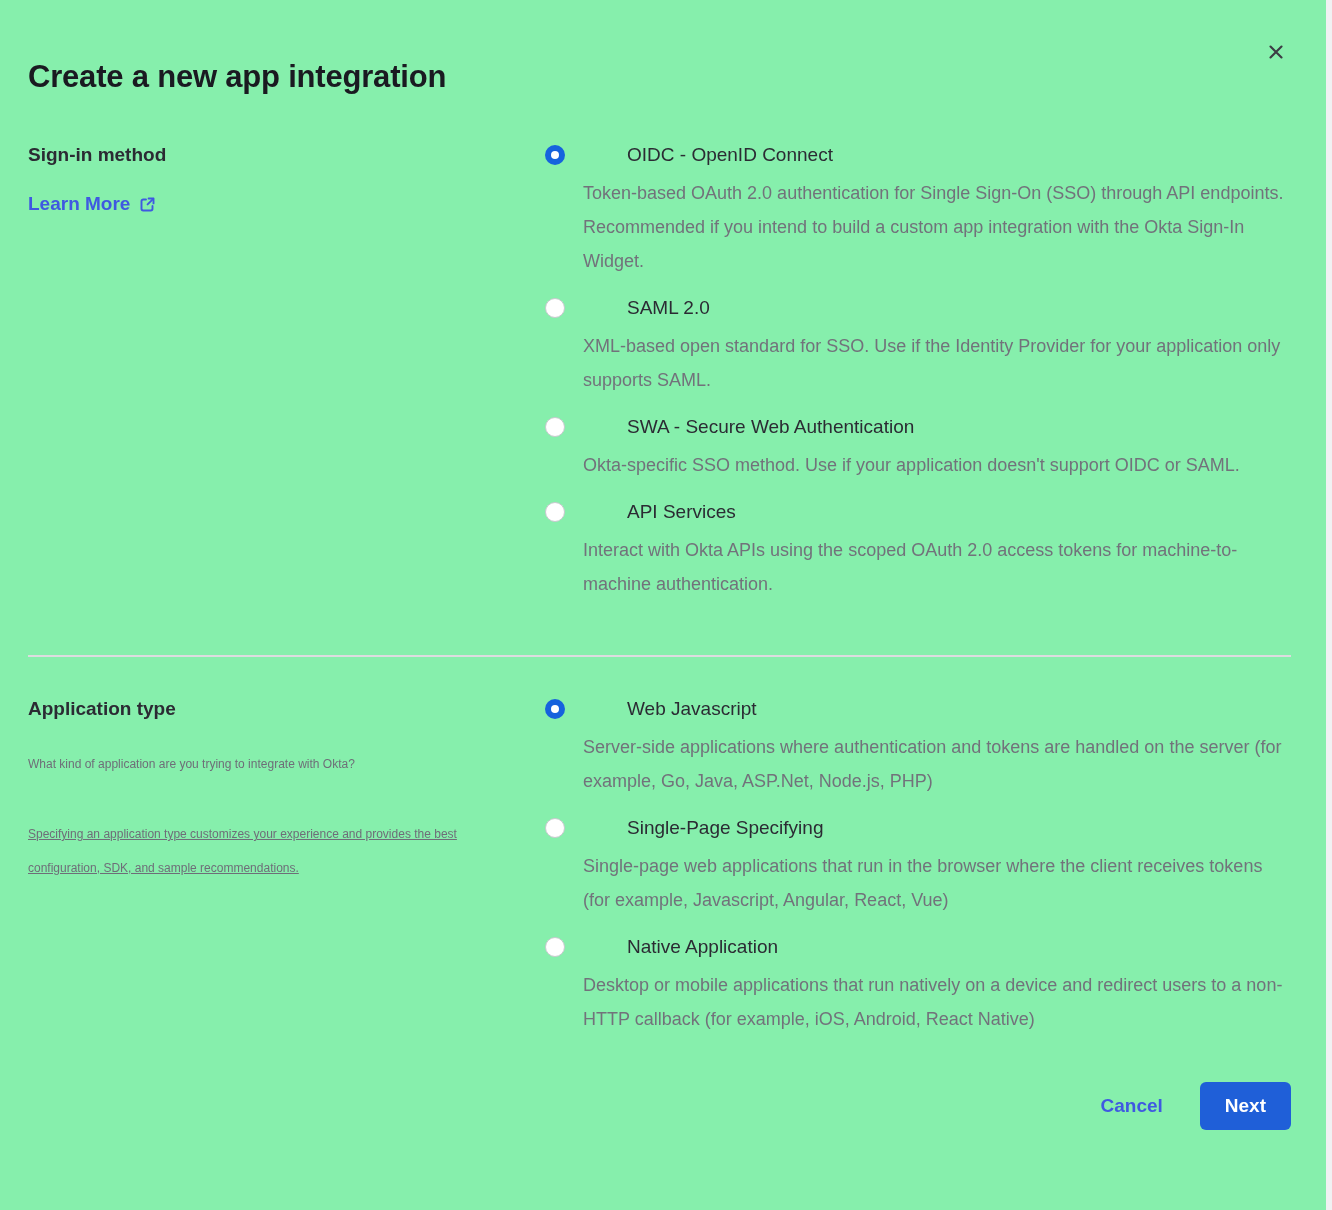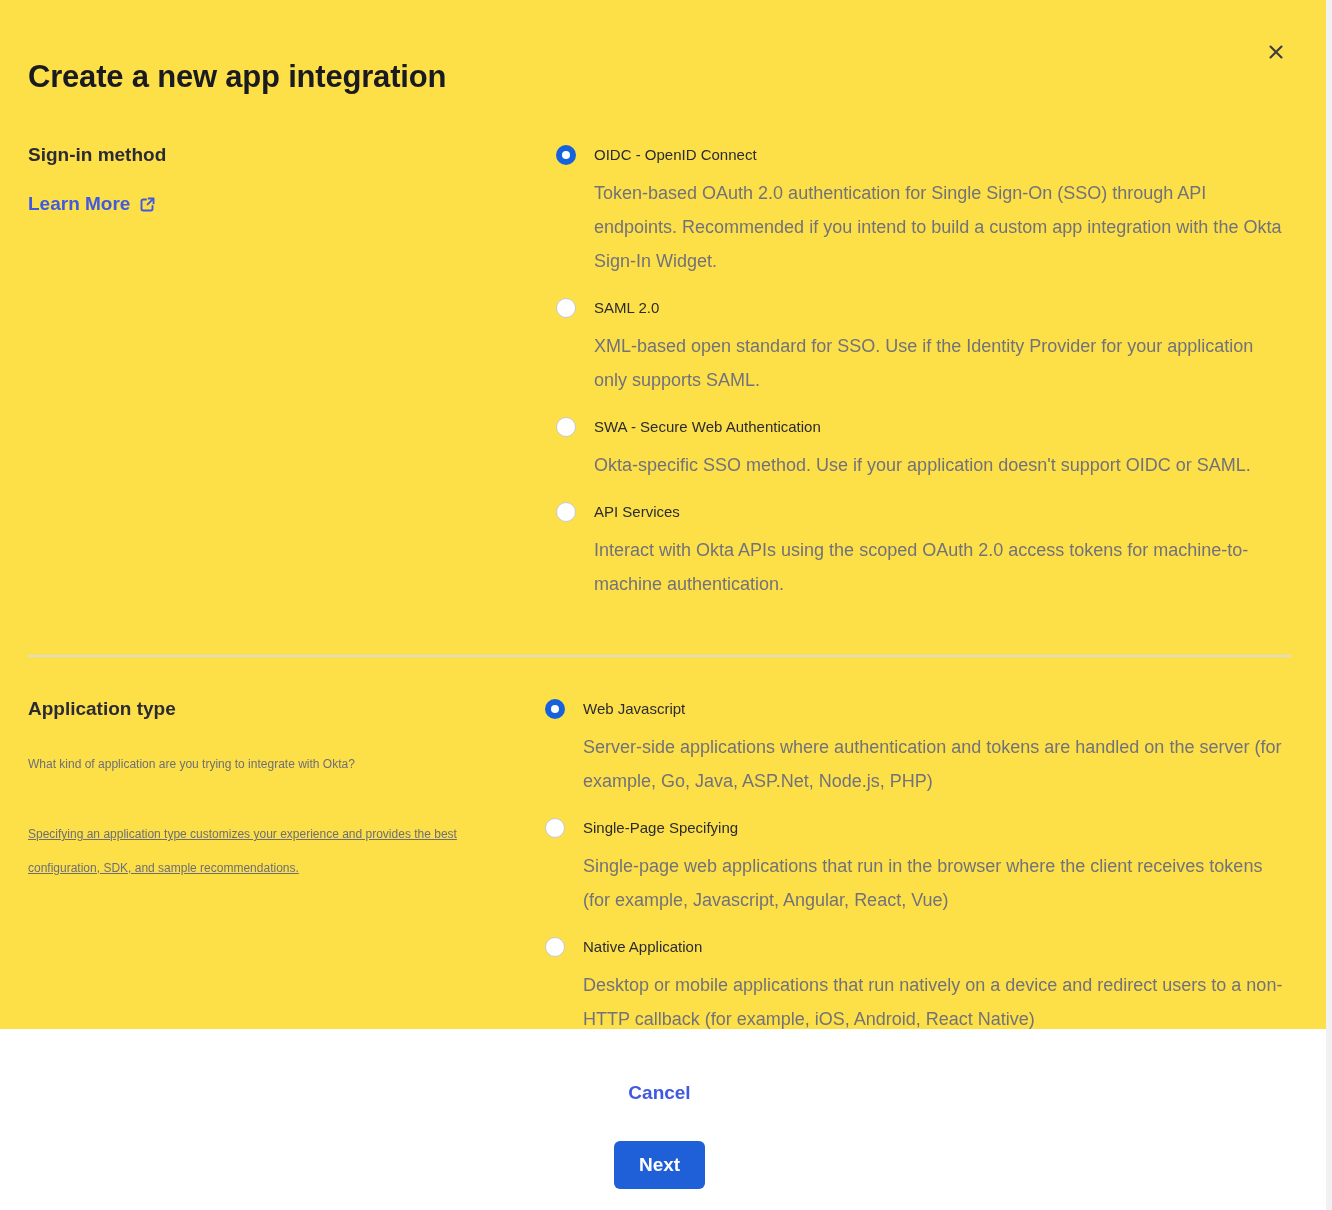--- a/index.html
+++ b/index.html
@@ -11,36 +11,36 @@
     position: relative;
     overflow: hidden;
   }
   .scroll-gutter {
     position: absolute; top: 0; right: 0;
     width: 6px; height: 100%;
     background: #f1f1f3;
   }
   .dialog {
     position: relative;
-    width: 1326px; height: 1029px;
+    width: 1326px; height: 1210px;
     padding: 58px 35px 46px 28px;
-    background: #fde047;
+    background: #86efac;
   }
   .close-btn {
     position: absolute; top: 38px; right: 36px;
     width: 28px; height: 28px;
     background: none; border: none; cursor: pointer;
     display: flex; align-items: center; justify-content: center;
   }
   .dialog-title {
     font-size: 31px; font-weight: 700; color: #1a1a21;
     letter-spacing: -0.2px; line-height: 38px;
   }
   .row { display: flex; align-items: flex-start; }
-  .row-signin { margin-top: 47px; gap: 11px; }
+  .row-signin { margin-top: 47px; }
   .col-left { width: 517px; flex: none; padding-right: 20px; }
   .col-right { flex: 1; max-width: 760px; }
   .section-heading {
     font-size: 19px; font-weight: 700; color: #2b2b33; line-height: 24px;
   }
   .learn-more {
     margin-top: 26px;
     display: inline-flex; align-items: center; gap: 9px;
     font-size: 19px; font-weight: 700; color: #3f59e1;
     text-decoration: none; cursor: pointer;
@@ -64,37 +64,37 @@
   }
   .radio.selected { border: none; background: #1662dd; }
   .radio.selected::after {
     content: "";
     position: absolute; left: 50%; top: 50%;
     width: 8px; height: 8px; margin: -4px 0 0 -4px;
     border-radius: 50%; background: #ffffff;
   }
   .option-text { flex: 1; }
   .option-label {
-    font-size: 15px; color: #2b2b33; line-height: 24px;
+    font-size: 19px; color: #2b2b33; line-height: 24px;
     cursor: pointer;
+    margin-left: 44px;
   }
   .option-desc {
     margin-top: 9px;
     font-size: 18px; color: #72727b; line-height: 34px;
     max-width: 714px;
   }
   .divider {
     border: none; border-top: 2px solid #dcdcdf;
     margin: 54px 0 40px 0;
   }
   .footer {
     margin-top: 46px;
     display: flex; justify-content: flex-end; align-items: center;
     gap: 37px;
-    flex-direction: column;
   }
   .cancel-link {
     font-size: 19px; font-weight: 700; color: #3f59e1;
     text-decoration: none; cursor: pointer; background: none; border: none;
     font-family: inherit;
   }
   .next-btn {
     background: #1f5fd8; color: #ffffff;
     font-size: 19px; font-weight: 700; font-family: inherit;
     border: none; border-radius: 6px;

